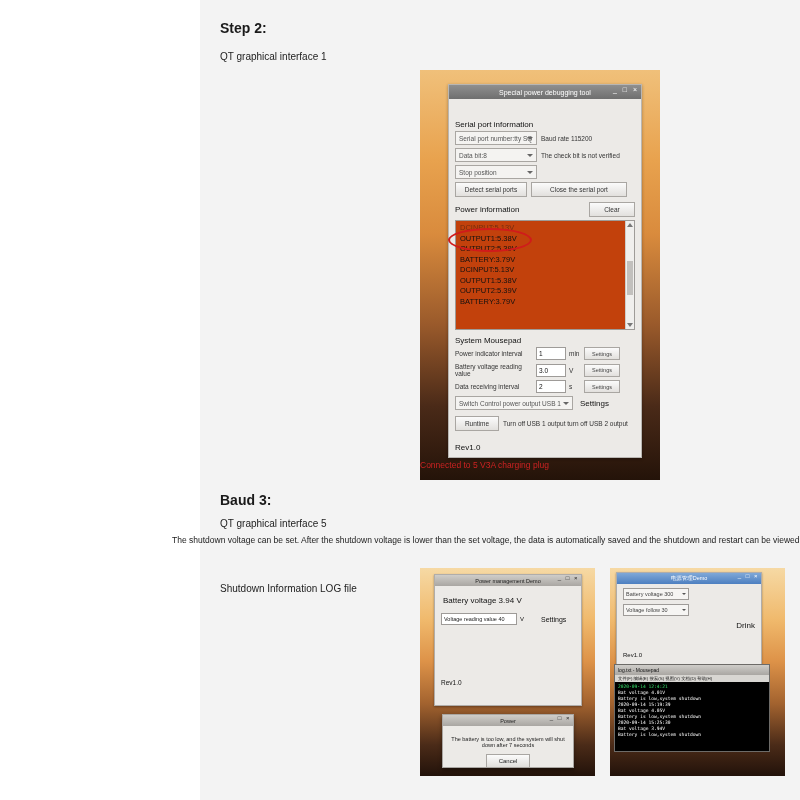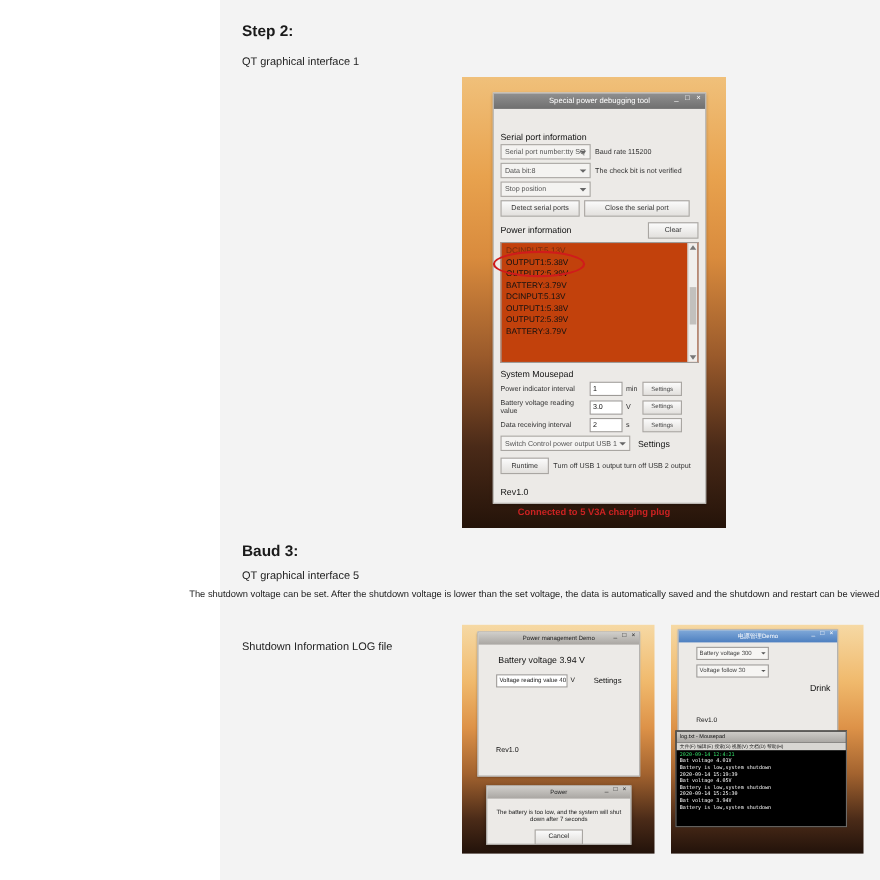--- a/index.html
+++ b/index.html
@@ -174,24 +174,22 @@
     font-size: 5.5px; color: #444;
     display: flex; align-items: center; justify-content: center;
   }
   .runtime-row {
     display: flex; align-items: center; gap: 4px; margin-top: 6px;
   }
   .rev { font-size: 8px; color: #111; margin-top: 12px; }
   .shot1-caption {
     position: absolute;
     left: 0; right: 0; bottom: 10px;
-    text-align: center;
     color: #cc2222;
     font-size: 8.5px;
-    font-weight: bold;
   }
 
   
   .shot2 {
     position: absolute;
     left: 220px; top: 568px;
     width: 175px; height: 208px;
     background: linear-gradient(180deg,#f6d9a4 0%, #f0b96c 25%, #dd9248 45%, #a3632f 65%, #4b2b18 85%, #22120a 100%);
     overflow: hidden;
   }
@@ -213,21 +211,21 @@
     background: linear-gradient(180deg,#cfcdc9,#a9a6a2);
     font-size: 5.5px;
     color: #222;
     display: flex; align-items: center; justify-content: center;
     position: relative;
   }
   .mini-title .tbtns {
     position: absolute; right: 2px; top: 0px;
     font-size: 6px; color: #222; letter-spacing: 1.5px;
   }
-  .mini-body { padding: 4px 16px; }
+  .mini-body { padding: 4px 6px; }
   .mini-field {
     height: 10px;
     background: #ffffff;
     border: 1px solid #9e9b98;
     font-size: 5.5px; color: #222;
     display: flex; align-items: center; padding-left: 2px;
   }
   .mini-combo {
     height: 10px;
     background: #f6f5f3;

